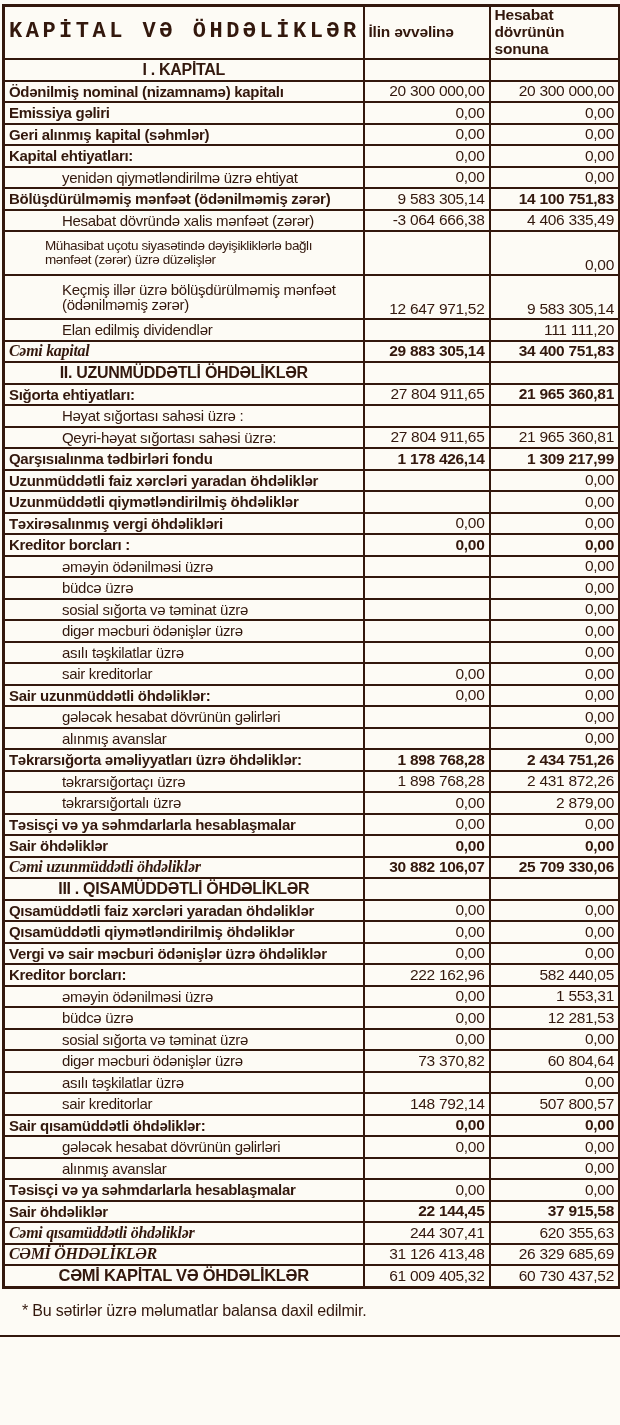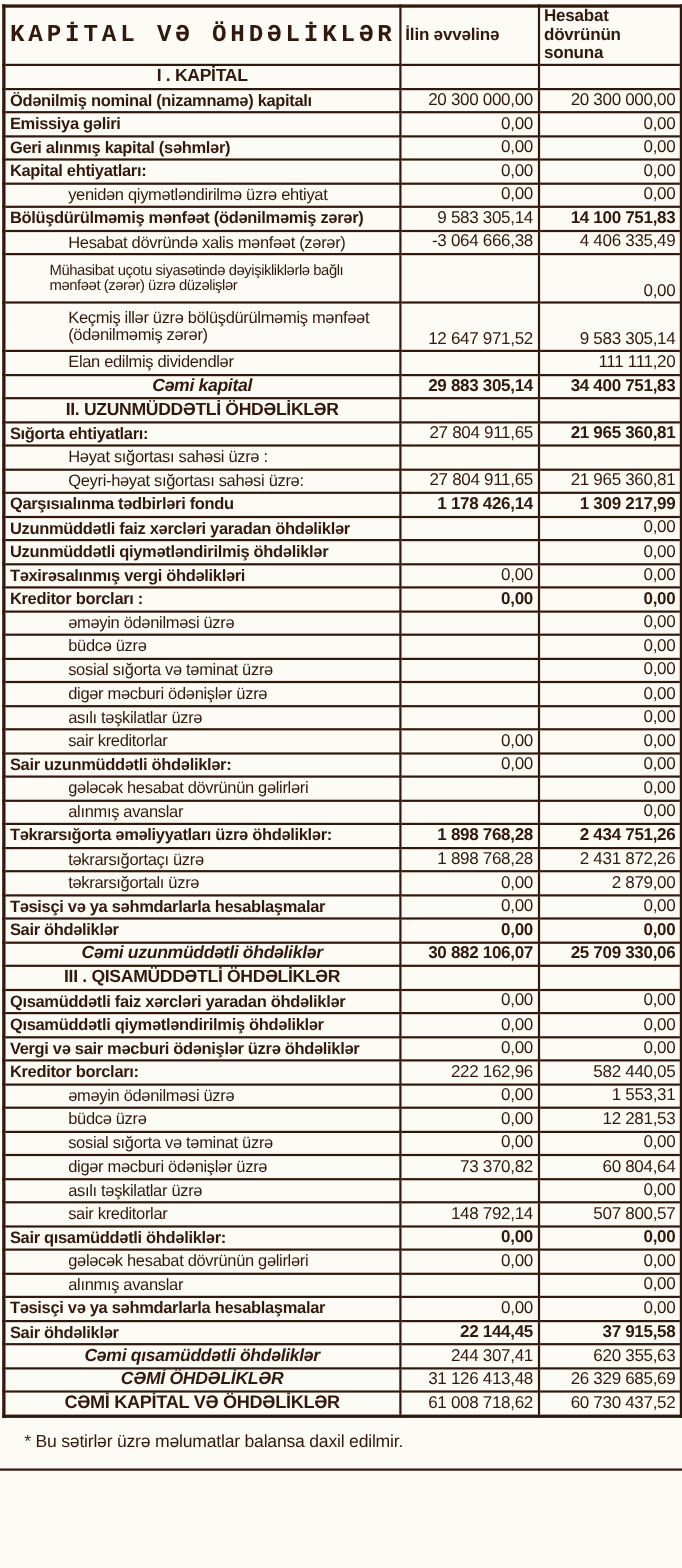--- a/index.html
+++ b/index.html
@@ -37,21 +37,21 @@
   tr.head td { height: 51px; text-align: left; font-weight: bold; }
   td.title { font-size: 22px; letter-spacing: 3.5px; font-family: Liberation Mono, monospace; }
   td.colhead { font-size: 15.5px; line-height: 1.08; white-space: normal; letter-spacing: -0.2px; }
 
   
   td.lbl { font-size: 15px; letter-spacing: -0.3px; }
   td.lbl.sec { font-weight: bold; text-align: center; font-size: 16px; }
   td.lbl.m   { font-weight: bold; text-align: left; margin-left: 28px; }
   td.lbl.s   { font-weight: normal; padding-left: 57px; }
   td.lbl.ss  { font-weight: normal; padding-left: 40px; font-size: 13.5px; letter-spacing: -0.4px; }
-  td.lbl.ti  { font-weight: bold; font-style: italic; text-align: center; font-size: 16px; }
+  td.lbl.ti  { font-weight: bold; font-style: italic; font-size: 16px; font-family: Liberation Serif, serif; }
   td.lbl.g   { font-weight: bold; text-align: center; font-size: 16.5px; }
   td.lbl.q   { font-weight: normal; font-size: 14px; letter-spacing: -0.5px; }
 
   
   td.val { text-align: right; font-size: 15.5px; letter-spacing: -0.3px; }
   td.val.b { font-weight: bold; }
 
   .footnote {
     margin: 13px 0 0 22px;
     font-size: 16px;
@@ -344,20 +344,20 @@
         <td class="val">244 307,41</td>
         <td class="val">620 355,63</td>
       </tr>
       <tr>
         <td class="lbl ti">CƏMİ ÖHDƏLİKLƏR</td>
         <td class="val">31 126 413,48</td>
         <td class="val">26 329 685,69</td>
       </tr>
       <tr>
         <td class="lbl g">CƏMİ KAPİTAL VƏ ÖHDƏLİKLƏR</td>
-        <td class="val">61 008 718,62</td>
+        <td class="val">61 009 405,32</td>
         <td class="val">60 730 437,52</td>
       </tr>
     </tbody>
 </table>
 
 <div class="footnote">* Bu sətirlər üzrə məlumatlar balansa daxil edilmir.</div>
 <div class="bottom-rule"></div>
 
 </body></html>

